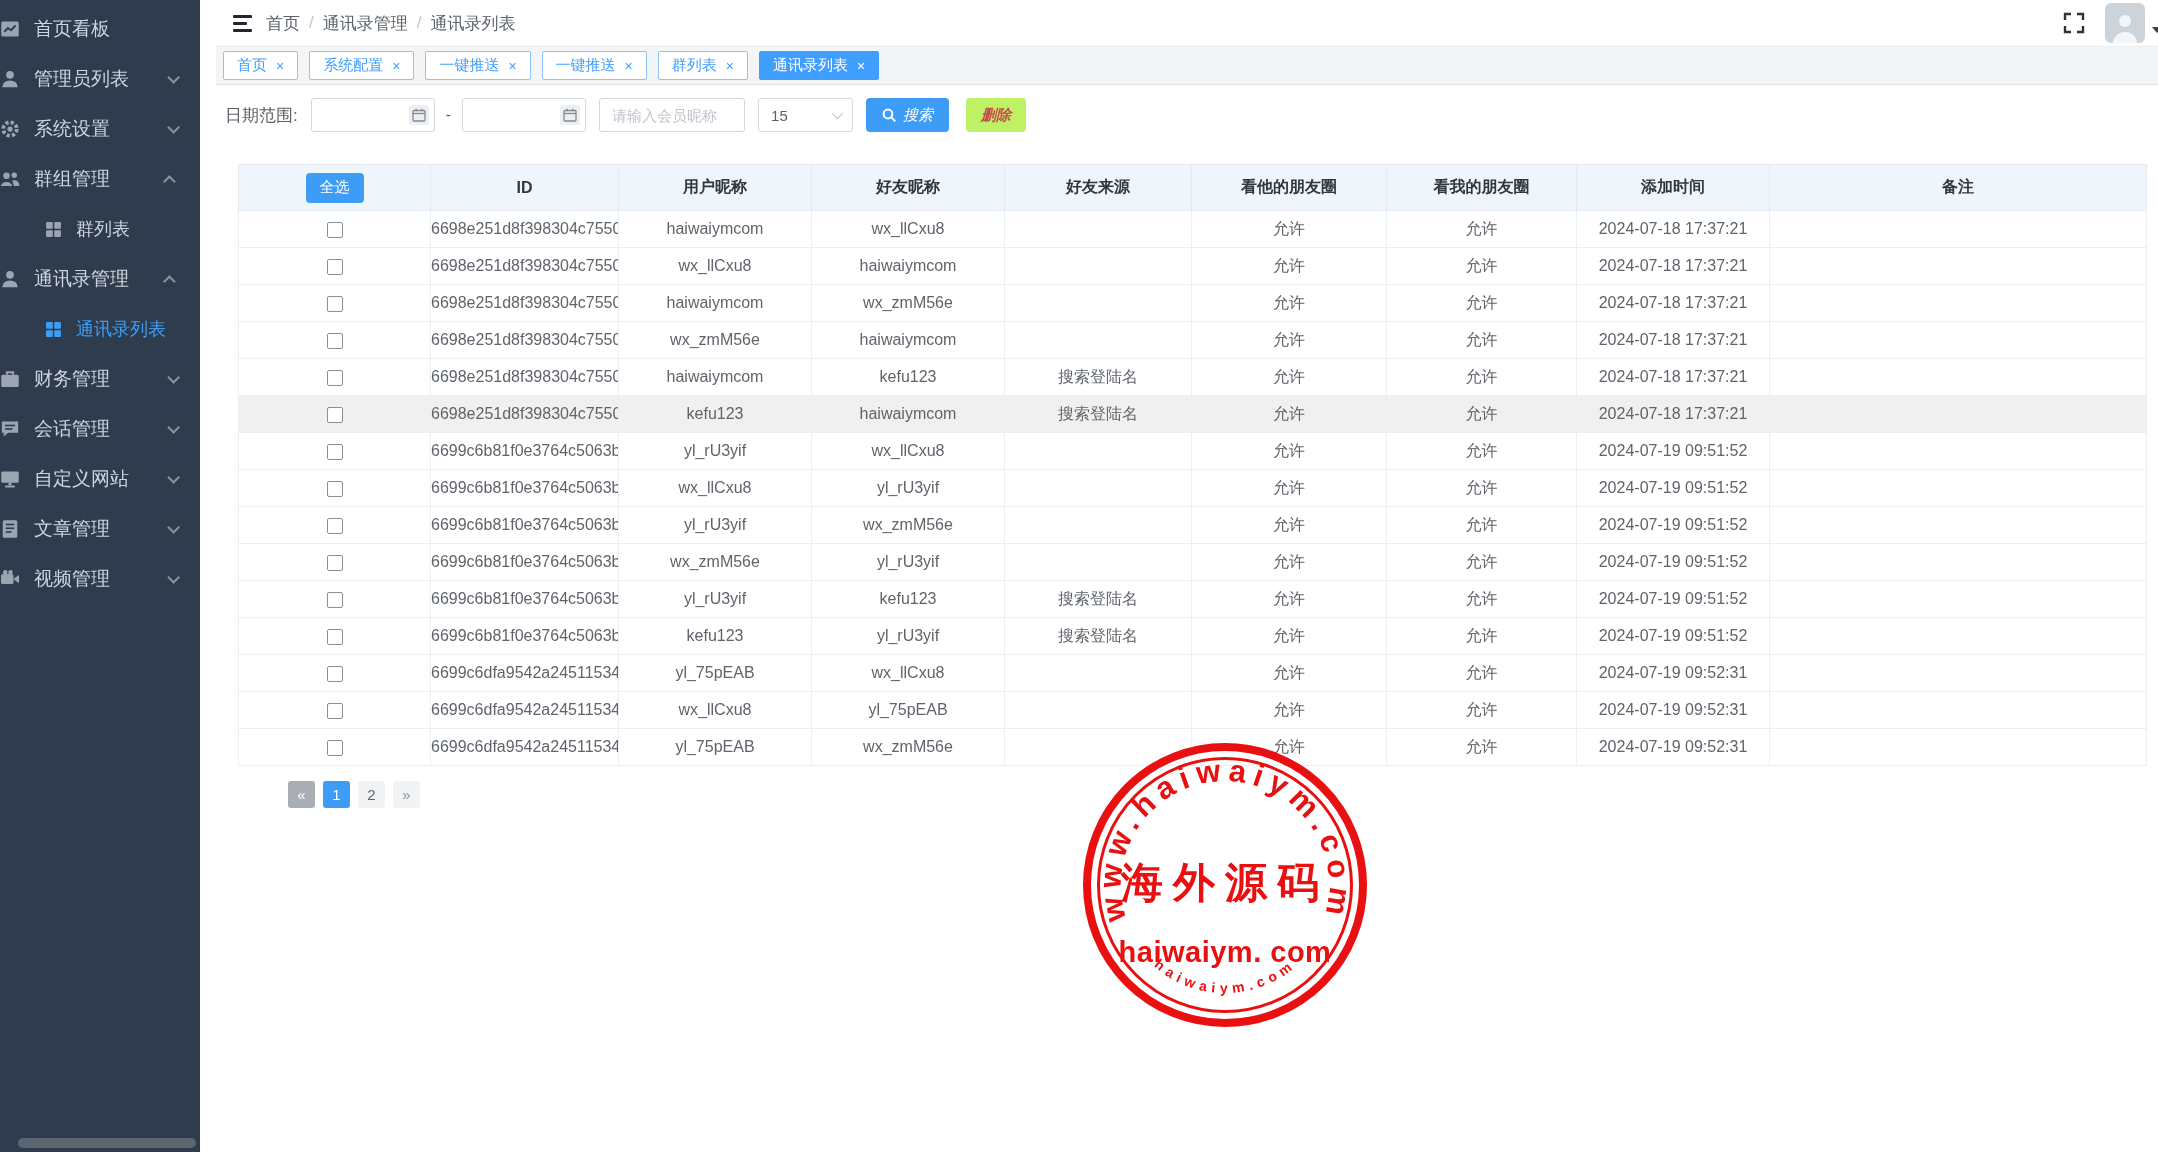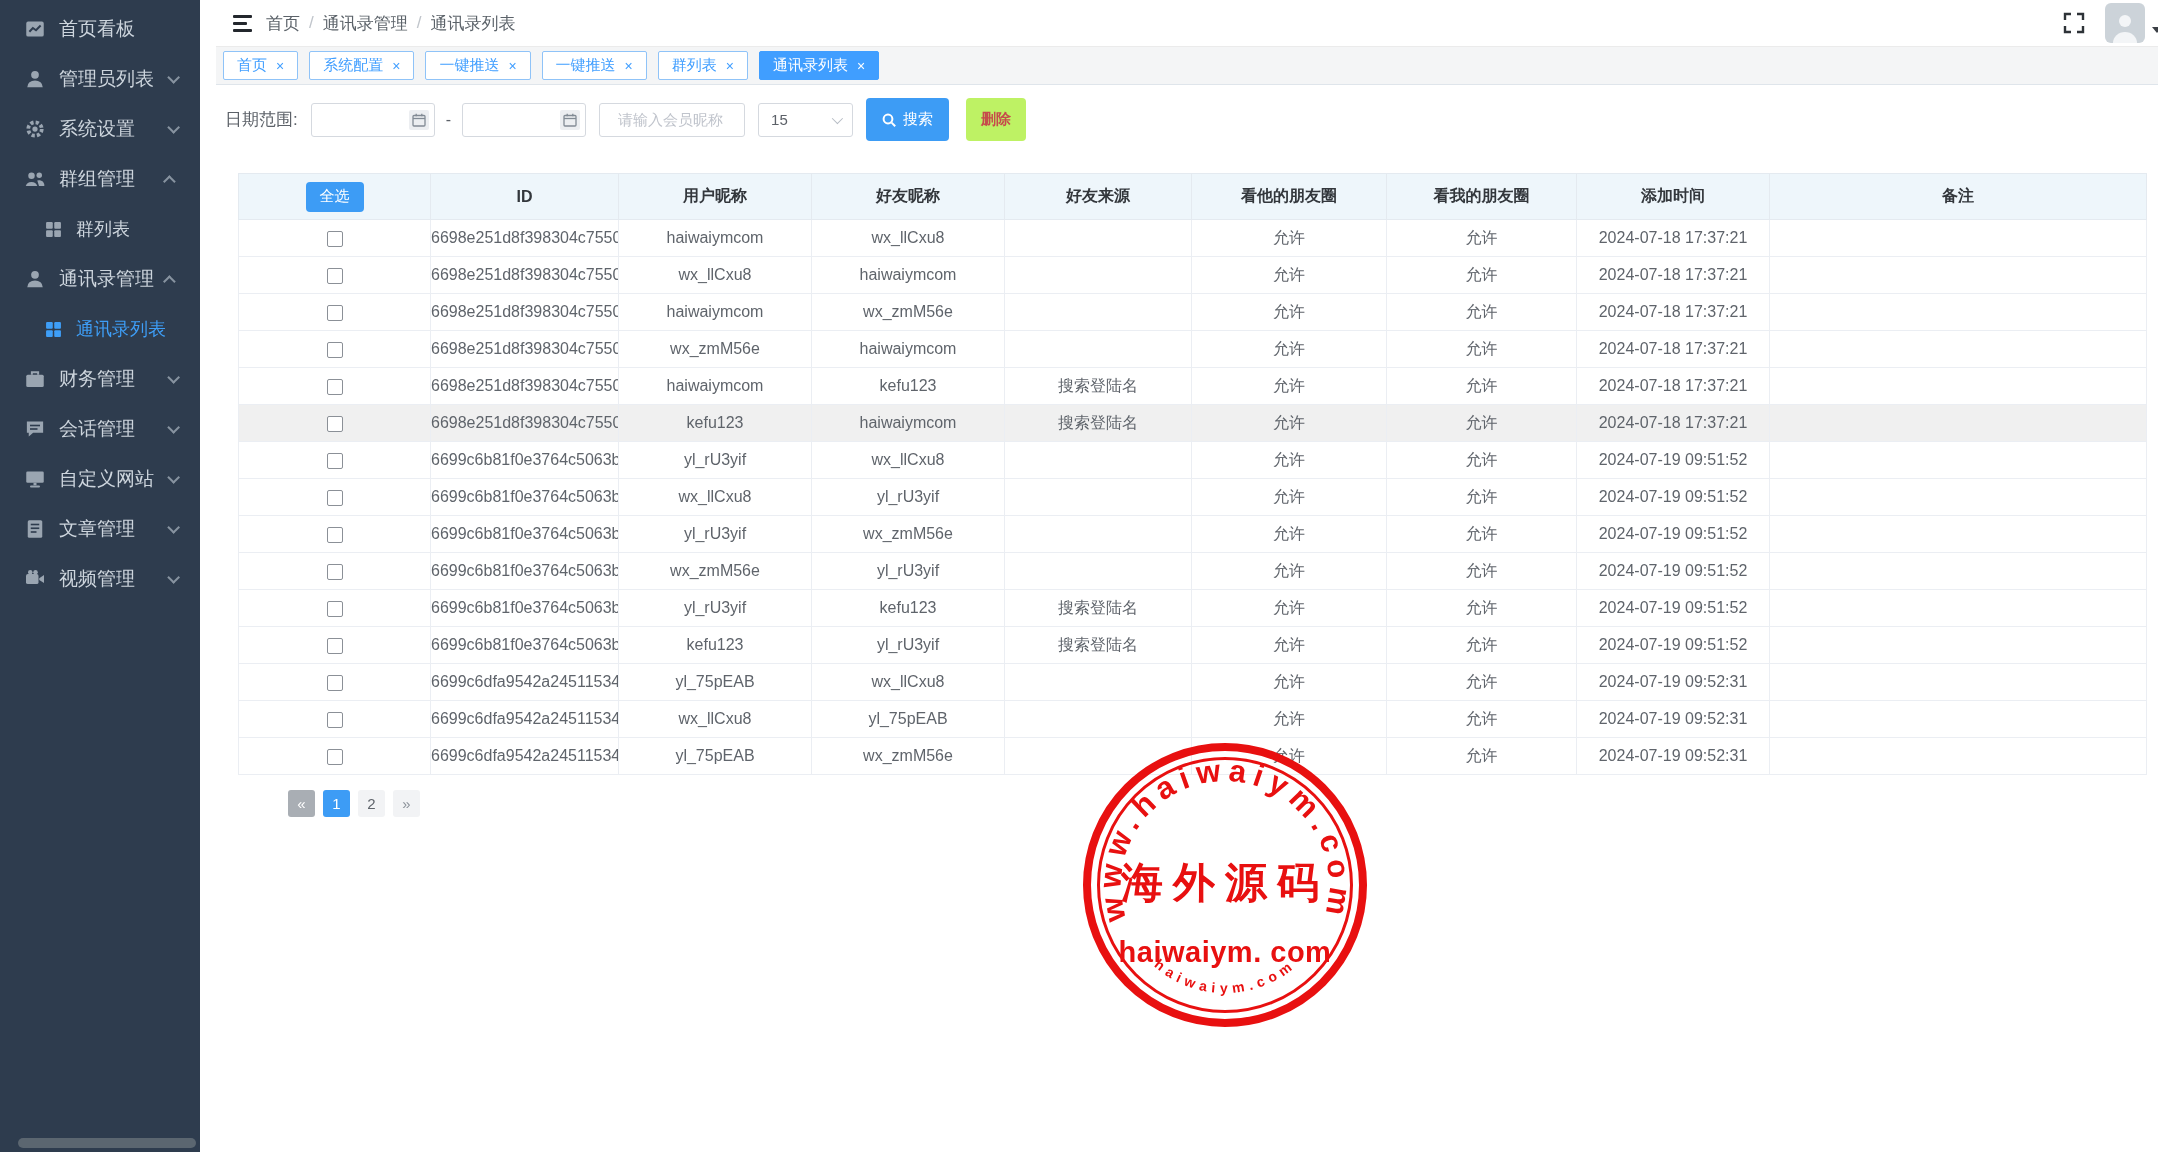--- a/index.html
+++ b/index.html
@@ -3,21 +3,21 @@
 <meta charset="utf-8">
 <style>
   * { margin:0; padding:0; box-sizing:border-box; }
   html,body { width:2158px; height:1152px; overflow:hidden; }
   body { font-family:"Liberation Sans","DejaVu Sans",sans-serif; background:#fff; }
   .app { position:relative; width:2158px; height:1152px; background:#fff; }
 
   
   .sidebar { position:absolute; left:0; top:0; width:200px; height:1152px; background:#2e3c4e; z-index:2; }
   .sb-menu { padding-top:4px; }
-  .sb-item { height:50px; display:flex; align-items:center; padding-left:25px; cursor:pointer;
+  .sb-item { height:50px; display:flex; align-items:center; cursor:pointer;
              color:#cdd5dd; font-size:19px; }
   .sb-item .sb-icon { width:20px; height:20px; color:#9aa5b1; display:inline-flex; flex:none; }
   .sb-item .sb-icon svg { width:20px; height:20px; }
   .sb-item .sb-label { margin-left:14px; white-space:nowrap; }
   .sb-item.sub { padding-left:45px; font-size:18px; }
   .sb-item.sub .sb-icon { width:17px; height:17px; }
   .sb-item.sub .sb-icon svg { width:17px; height:17px; }
   .sb-item.active { color:#3e9ef7; }
   .sb-item.active .sb-icon { color:#3e9ef7; }
   .sb-chevron { margin-left:auto; margin-right:24px; width:9px; height:9px;
@@ -59,28 +59,28 @@
   .content { position:relative; }
   .filterbar { display:flex; align-items:center; margin:13px 0 0 9px; gap:13px; }
   .f-label { font-size:17px; color:#5c6168; }
   .date-input { width:124px; height:34px; background:#fff; border:1px solid #d5d9df; border-radius:3px;
                 position:relative; display:flex; align-items:center; justify-content:flex-end; padding-right:5px; }
   .cal-icon { width:20px; height:20px; background:#eceef1; border-radius:2px;
               display:flex; align-items:center; justify-content:center; color:#828b95; }
   .cal-icon svg { width:14px; height:14px; }
   .dash { font-size:16px; color:#5c6168; margin:0 -2px; }
   .nick-input { width:146px; height:34px; border:1px solid #d5d9df; border-radius:3px;
-                padding:0 18px; font-size:15px; color:#5c6168; outline:none; font-family:inherit; }
+                padding:0 12px; font-size:15px; color:#5c6168; outline:none; font-family:inherit; }
   .nick-input::placeholder { color:#c0c4cc; }
   .selectbox { width:95px; height:34px; border:1px solid #d5d9df; border-radius:3px; background:#fff;
                display:flex; align-items:center; padding:0 12px; font-size:15px; color:#5c6168; cursor:pointer; }
   .sel-chevron { margin-left:auto; width:8px; height:8px; border-right:1.5px solid #b6bcc4;
                  border-bottom:1.5px solid #b6bcc4; transform:rotate(45deg) translateY(-2px); }
-  .btn { height:43px; border:none; border-radius:4px; font-size:15px; cursor:pointer;
-         display:inline-flex; align-items:center; justify-content:center; font-family:inherit; }
+  .btn { height:34px; border:none; border-radius:4px; font-size:15px; cursor:pointer;
+         display:inline-flex; align-items:center; justify-content:center; font-family:inherit;font-style:italic; }
   .btn-search { background:#3d9cf5; color:#fff; padding:0 16px; gap:7px; }
   .btn-search svg { width:14px; height:14px; }
   .btn-delete { background:#bef264; color:#c64b4b; font-weight:bold; padding:0 15px; margin-left:4px; }
 
   
   .table-wrap { margin:32px 0 4px 22px; width:1908px; }
   table { width:100%; border-collapse:collapse; table-layout:fixed; }
   thead th { height:46px; background:#eef6fb; border:1px solid #e4eaf0; font-size:16px;
              font-weight:bold; color:#33373c; text-align:center; }
   tbody td { height:37px; border:1px solid #ebeef3; background:#fff; font-size:16px;

